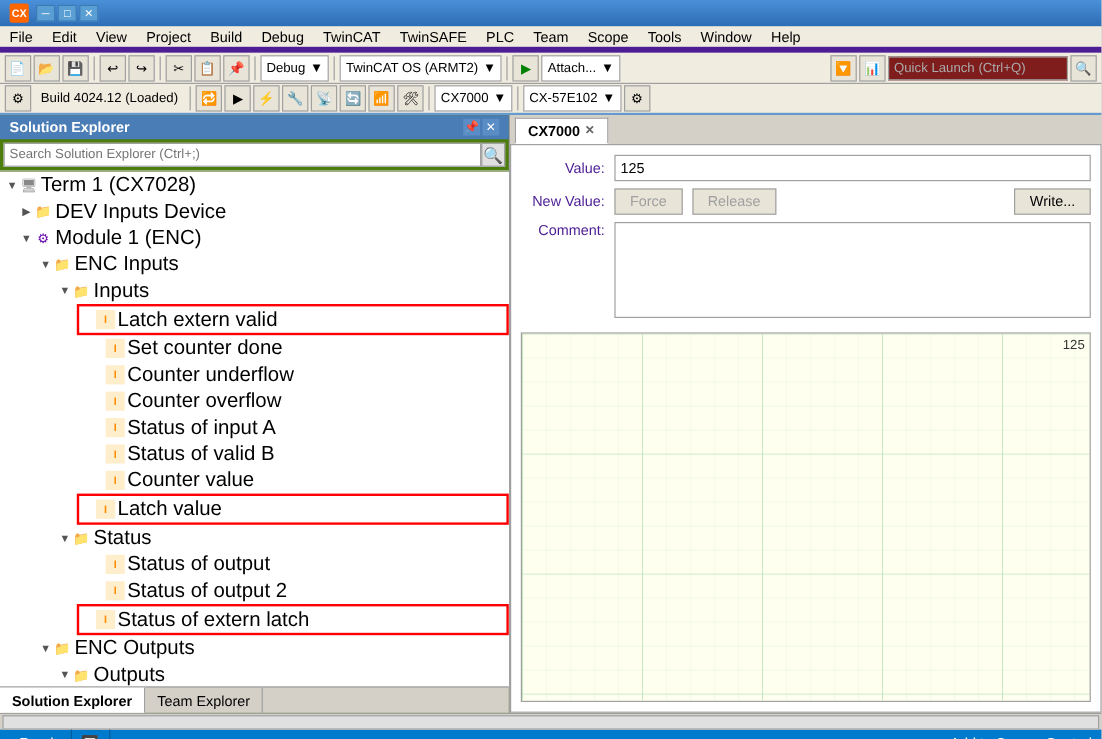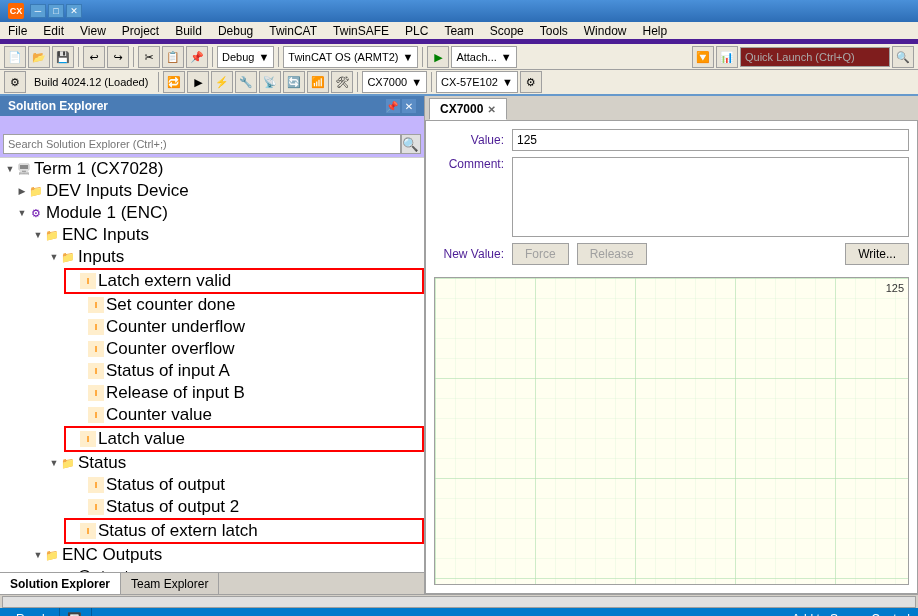--- a/index.html
+++ b/index.html
@@ -22,26 +22,26 @@
     .tb-sep { width: 1px; height: 20px; background: #a0a0a0; margin: 0 2px; }
     .tb-dropdown { height: 22px; border: 1px solid #a0a0a0; background: white; padding: 0 4px; font-size: 11px; display: flex; align-items: center; gap: 4px; cursor: pointer; }
 
     
     .toolbar-row2 { background: #f0ece0; border-bottom: 2px solid #6699cc; padding: 2px 4px; display: flex; align-items: center; gap: 2px; }
 
     
     .main-layout { display: flex; height: calc(616px - 22px - 22px - 26px - 26px - 22px); }
 
     
-    .solution-panel { width: 425px; display: flex; flex-direction: column; background: #c4b5fd; border-right: 1px solid #a0a0a0; }
+    .solution-panel { width: 425px; display: flex; flex-direction: column; background: #4d7c0f; border-right: 1px solid #a0a0a0; }
     .panel-header { background: #4a7cb5; color: white; padding: 3px 8px; font-size: 12px; font-weight: bold; display: flex; align-items: center; justify-content: space-between; }
     .panel-header-controls { display: flex; gap: 2px; }
     .panel-header-btn { width: 14px; height: 14px; background: #5a8cc5; border: none; color: white; cursor: pointer; font-size: 10px; display: flex; align-items: center; justify-content: center; }
 
-    .search-bar { padding: 3px; display: flex; align-items: center; border-bottom: 1px solid #d0d0d0; margin-top: 15px; }
+    .search-bar { padding: 3px; display: flex; align-items: center; border-bottom: 1px solid #d0d0d0; }
     .search-input { flex: 1; height: 20px; border: 1px solid #a0a0a0; padding: 0 4px; font-size: 11px; }
     .search-btn { width: 20px; height: 20px; background: #e0e0e0; border: 1px solid #a0a0a0; cursor: pointer; }
 
     
     .tree-view { flex: 1; overflow-y: auto; overflow-x: hidden; background: white; }
     .tree-item { display: flex; align-items: center; padding: 1px 0; cursor: pointer; white-space: nowrap; }
     .tree-expand { width: 12px; height: 12px; display: inline-flex; align-items: center; justify-content: center; font-size: 9px; cursor: pointer; color: #555; }
     .tree-icon { width: 16px; height: 16px; margin-right: 2px; display: inline-flex; align-items: center; justify-content: center; font-size: 11px; }
     .tree-label { font-size: 17px; }
 
@@ -272,21 +272,21 @@
         <span style="display:inline-block; width:76px;"></span>
         <span class="tree-expand" style="visibility:hidden;">▶</span>
         <span class="tree-icon" style="background:#ffeecc; color:#ff8c00; font-size:9px; font-weight:bold; padding:2px;">I</span>
         <span class="tree-label">Status of input A</span>
       </div>
 
       <div class="tree-item">
         <span style="display:inline-block; width:76px;"></span>
         <span class="tree-expand" style="visibility:hidden;">▶</span>
         <span class="tree-icon" style="background:#ffeecc; color:#ff8c00; font-size:9px; font-weight:bold; padding:2px;">I</span>
-        <span class="tree-label">Release of input B</span>
+        <span class="tree-label">Status of valid B</span>
       </div>
 
       <div class="tree-item">
         <span style="display:inline-block; width:76px;"></span>
         <span class="tree-expand" style="visibility:hidden;">▶</span>
         <span class="tree-icon" style="background:#ffeecc; color:#ff8c00; font-size:9px; font-weight:bold; padding:2px;">I</span>
         <span class="tree-label">Counter value</span>
       </div>
 
       <div style="margin-left:64px; border: 2px solid red; display:block;">
@@ -377,31 +377,31 @@
     <div class="tab-content">
 
 
       <div class="form-area">
 
         <div class="form-row">
           <span class="form-label">Value:</span>
           <input class="form-input" type="text" value="125" style="">
         </div>
 
-        <div class="form-row" style="align-items:flex-start;">
-          <span class="form-label">Comment:</span>
-          <textarea class="form-textarea" style=""></textarea>
-        </div>
-
         <div class="form-row">
           <span class="form-label">New Value:</span>
           <button class="form-btn" disabled="">Force</button>
           <button class="form-btn" disabled="">Release</button>
           <div style="flex:1;"></div>
           <button class="form-btn">Write...</button>
+        </div>
+
+        <div class="form-row" style="align-items:flex-start;">
+          <span class="form-label">Comment:</span>
+          <textarea class="form-textarea" style=""></textarea>
         </div>
       </div>
 
       <div class="chart-area">
         <span class="chart-label-125">125</span>
         <svg class="grid-svg" xmlns="http://www.w3.org/2000/svg">
           <defs>
             <pattern id="smallGrid" width="20" height="20" patternUnits="userSpaceOnUse">
               <path d="M 20 0 L 0 0 0 20" fill="none" stroke="#cceecc" stroke-width="0.5"></path>
             </pattern>

